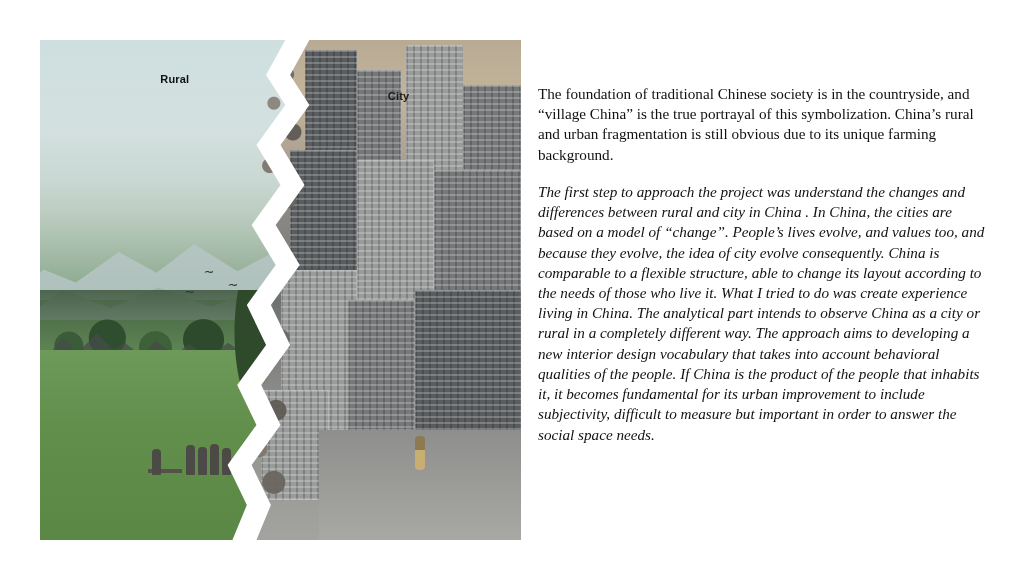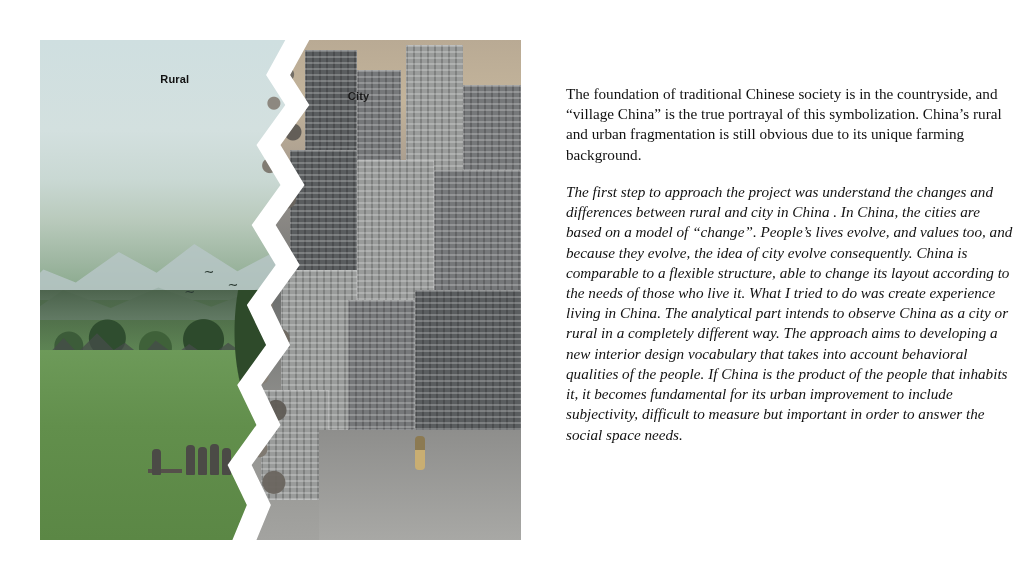--- a/index.html
+++ b/index.html
@@ -253,29 +253,28 @@
 
   .collage-label {
     position: absolute;
     font-family: Liberation Sans, sans-serif;
     font-weight: bold;
     font-size: 11px;
     color: #111111;
     letter-spacing: .2px;
   }
   .label-rural { left: 25%; top: 6.5%; }
-  .label-city  { left: 64%; top: 10%; color: #1a1a1a; }
+  .label-city  { left: 64%; top: 10%; color: #1a1a1a; padding-left: 40px; }
 
   
   .text-col {
     position: absolute;
     left: 538px;
     top: 84px;
     width: 452px;
-    margin-left: 28px;
   }
   .para {
     font-family: "Liberation Serif", serif;
     font-size: 15.2px;
     line-height: 1.33;
     color: #111111;
     text-align: left;
     margin: 0 0 17px 0;
   }
   .para:last-child { margin-bottom: 0; font-style: italic; }

